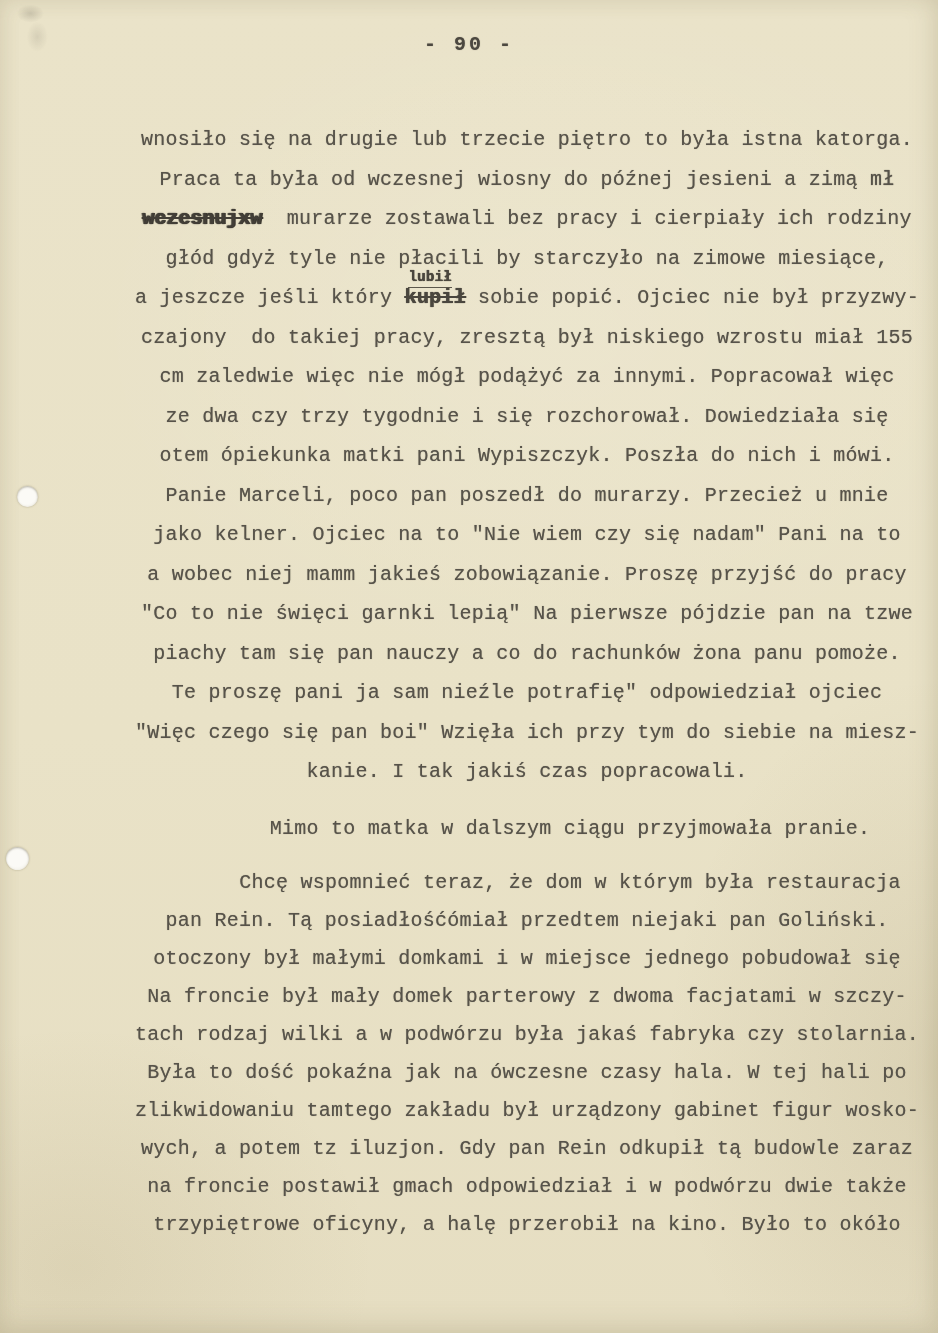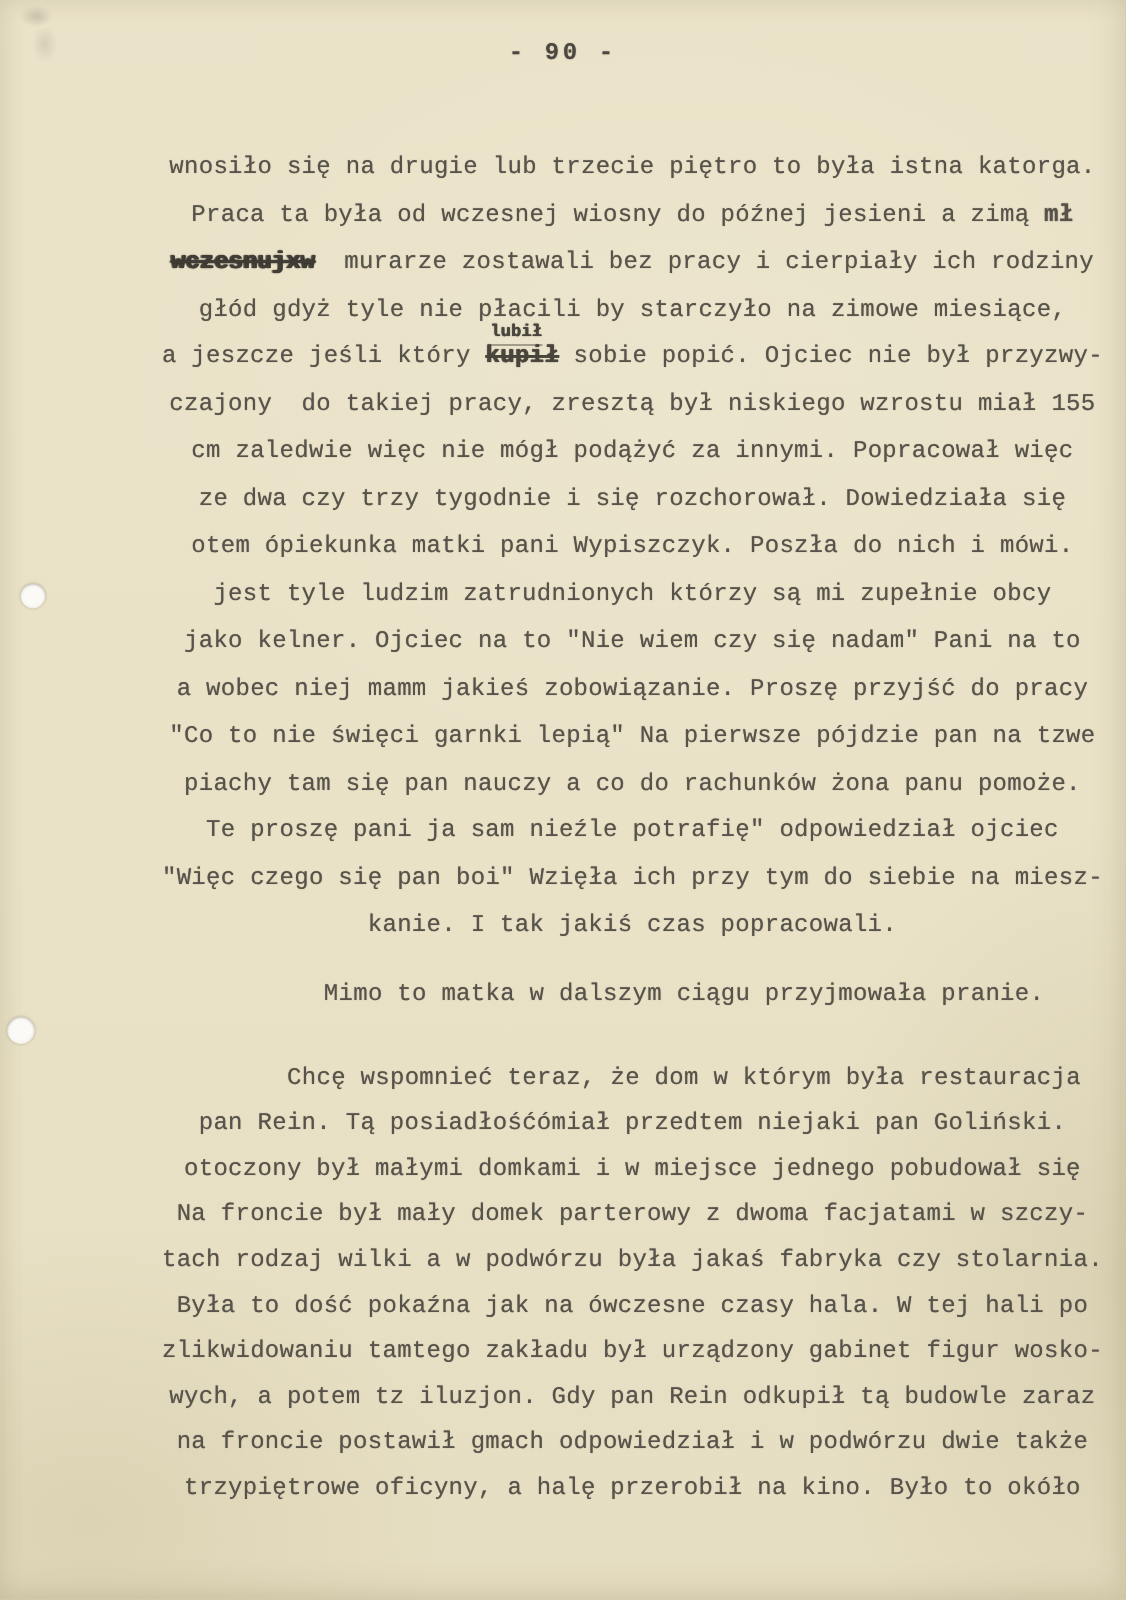--- a/index.html
+++ b/index.html
@@ -63,26 +63,26 @@
     letter-spacing: 0.25px;
     text-shadow: 0 0 0.8px rgba(85,80,68,0.65);
     text-align: center;
   }
   .line {
     line-height: 39.5px;
     height: 39.5px;
     white-space: pre;
   }
   .paragraph:nth-child(2) { margin-top: 17px; }
-  .paragraph:nth-child(3) { margin-top: 32px; }
+  .paragraph:nth-child(3) { margin-top: 16px; }
   .paragraph:nth-child(3) .line { line-height: 38px; height: 38px; }
   .paragraph.indent .line:first-child { padding-left: 86px; }
 
   .bold {
-    font-weight: bold;
+    font-weight: normal;
     text-shadow: 0 0 1px rgba(60,56,48,0.9);
   }
   .struck {
     position: relative;
     font-weight: bold;
     text-decoration: line-through;
     text-shadow: 0 0 1px rgba(60,56,48,0.95), 0.5px 0 0 rgba(60,56,48,0.8);
     color: #4a463e;
   }
   .obliterated {
@@ -121,21 +121,21 @@
       <div class="paragraph">
         <div class="line"><span>wnosiło się na drugie lub trzecie piętro to była istna katorga.</span></div>
         <div class="line"><span>Praca ta była od wczesnej wiosny do późnej jesieni a zimą </span><span class="bold">mł</span></div>
         <div class="line"><span class="obliterated">wczesnujxw</span><span>  murarze zostawali bez pracy i cierpiały ich rodziny</span></div>
         <div class="line"><span>głód gdyż tyle nie płacili by starczyło na zimowe miesiące,</span></div>
         <div class="line"><span>a jeszcze jeśli który </span><span class="struck">kupił<span class="insert-above">lubił</span></span><span> sobie popić. Ojciec nie był przyzwy-</span></div>
         <div class="line"><span>czajony  do takiej pracy, zresztą był niskiego wzrostu miał 155</span></div>
         <div class="line"><span>cm zaledwie więc nie mógł podążyć za innymi. Popracował więc</span></div>
         <div class="line"><span>ze dwa czy trzy tygodnie i się rozchorował. Dowiedziała się</span></div>
         <div class="line"><span>otem ópiekunka matki pani Wypiszczyk. Poszła do nich i mówi.</span></div>
-        <div class="line"><span>jest tyle ludzim zatrudnionych którzy są mi zupełnie obcy</span></div>
+        <div class="line"><span>Panie Marceli, poco pan poszedł do murarzy. Przecież u mnie</span></div>
         <div class="line"><span>jako kelner. Ojciec na to "Nie wiem czy się nadam" Pani na to</span></div>
         <div class="line"><span>a wobec niej mamm jakieś zobowiązanie. Proszę przyjść do pracy</span></div>
         <div class="line"><span>"Co to nie święci garnki lepią" Na pierwsze pójdzie pan na tzwe</span></div>
         <div class="line"><span>piachy tam się pan nauczy a co do rachunków żona panu pomoże.</span></div>
         <div class="line"><span>Te proszę pani ja sam nieźle potrafię" odpowiedział ojciec</span></div>
         <div class="line"><span>"Więc czego się pan boi" Wzięła ich przy tym do siebie na miesz-</span></div>
         <div class="line"><span>kanie. I tak jakiś czas popracowali.</span></div>
       </div>
       <div class="paragraph indent">
         <div class="line"><span>Mimo to matka w dalszym ciągu przyjmowała pranie.</span></div>

